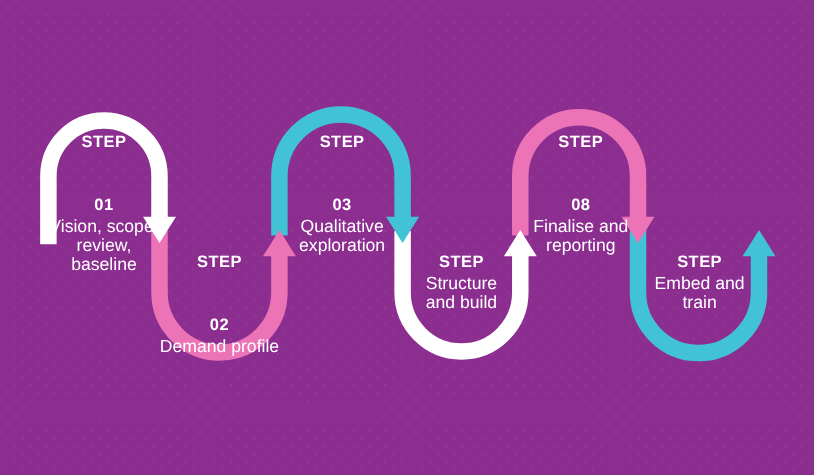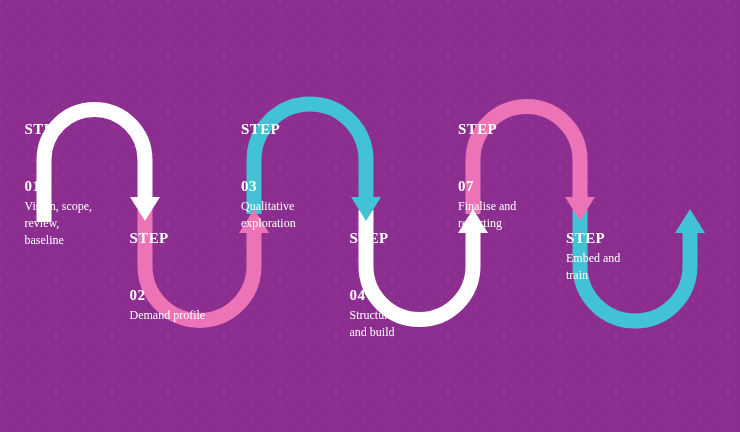--- a/index.html
+++ b/index.html
@@ -18,40 +18,39 @@
     background-size: 14px 14px, 14px 14px;
     background-position: 0 0, 7px 7px;
   }
 
   .flow-svg { position: absolute; left: 0; top: 0; }
 
   .step-text {
     position: absolute;
     width: 140px;
     transform: translateX(-50%);
-    text-align: left;
+    text-align: center;
     color: #FFFFFF;
-    font-family: Liberation Serif, serif;
   }
   .step-label {
     font-weight: bold;
     font-size: 15px;
     line-height: 19px;
     letter-spacing: 0.4px;
   }
   .step-number {
     font-weight: bold;
     font-size: 15px;
     line-height: 19px;
     letter-spacing: 0.4px;
     margin-top: 38px;
   }
   .step-desc {
     margin-top: 2px;
-    font-size: 12px;
+    font-size: 16px;
     line-height: 17px;
     white-space: pre-line;
   }
 </style>
 </head>
 <body>
 
 <div class="canvas" style="background-color: rgb(140, 45, 144);">
 
   <svg class="flow-svg" width="740" height="432" viewBox="0 0 740 432">
@@ -103,28 +102,27 @@
 
   <div class="step-text" style="left:311px; top:120px">
     <div class="step-label">STEP</div>
     <div class="step-number">03</div>
     <div class="step-desc">Qualitative
 exploration</div>
   </div>
 
   <div class="step-text" style="left:419.5px; top:229px">
     <div class="step-label">STEP</div>
-    <div class="step-number">04</div>
     <div class="step-desc">Structure
 and build</div>
   </div>
 
   <div class="step-text" style="left:528px; top:120px">
     <div class="step-label">STEP</div>
-    <div class="step-number">07</div>
+    <div class="step-number">08</div>
     <div class="step-desc">Finalise and
 reporting</div>
   </div>
 
   <div class="step-text" style="left:636px; top:229px">
     <div class="step-label">STEP</div>
     <div class="step-desc">Embed and
 train</div>
   </div>
 

